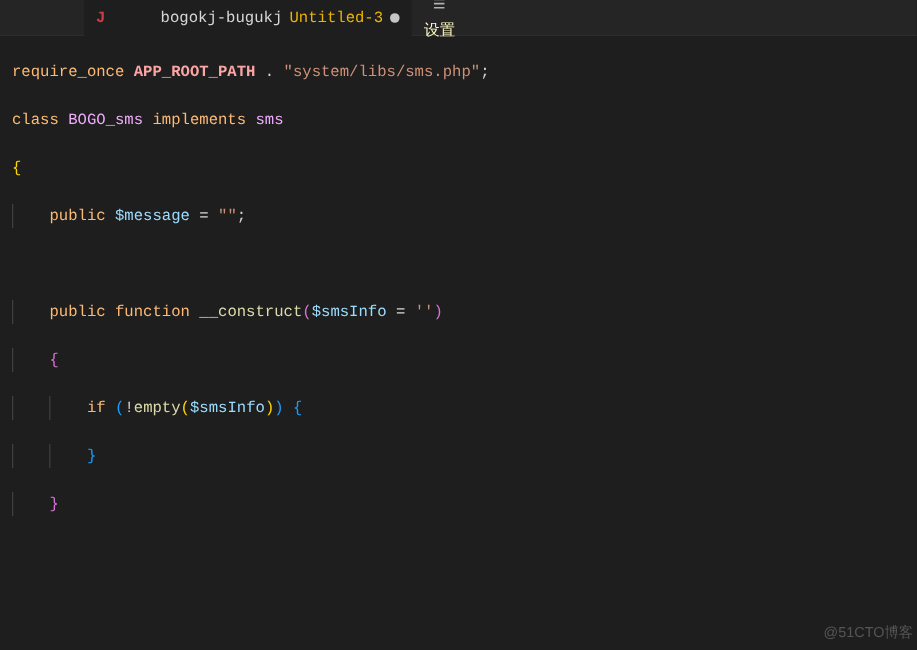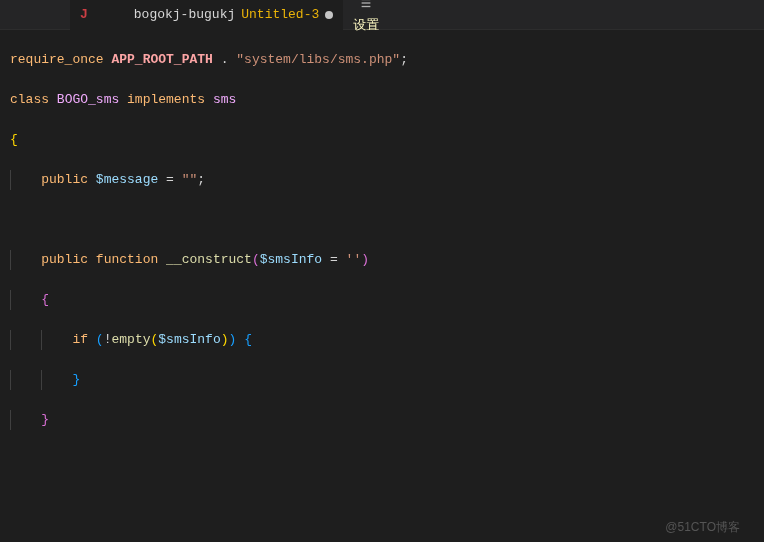--- a/index.html
+++ b/index.html
@@ -60,21 +60,21 @@
   .t-class { color: #f0abfc; }
   .t-fn { color: #dcdcaa; text-align: center; }
   .t-var { color: #9cdcfe; }
   .t-punct { color: #d4d4d4; }
   .t-brace { color: #ffd700; }
   .t-brace-p { color: #da70d6; }
   .t-brace-b { color: #179fff; }
   .t-op { color: #d4d4d4; }
   .watermark {
     position: absolute;
-    right: 24px;
+    right: 3px;
     bottom: 6px;
     color: #555555;
     font-size: 12px;
     font-family: sans-serif;
   }
 </style>
 </head>
 <body>
 
 <div class="tabbar">

